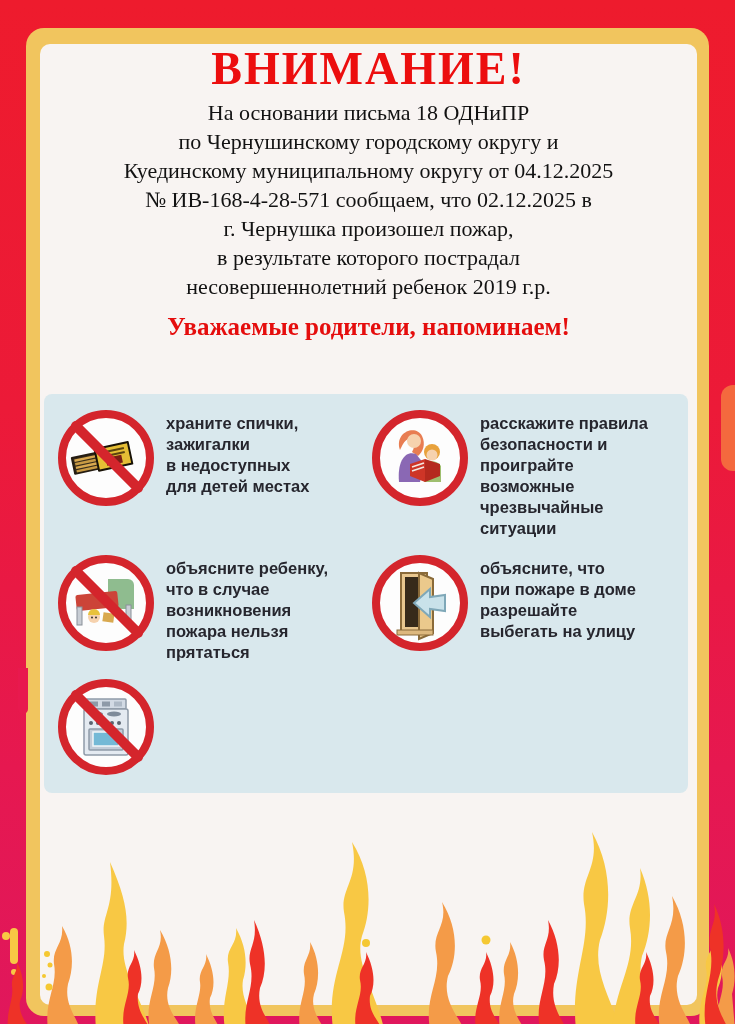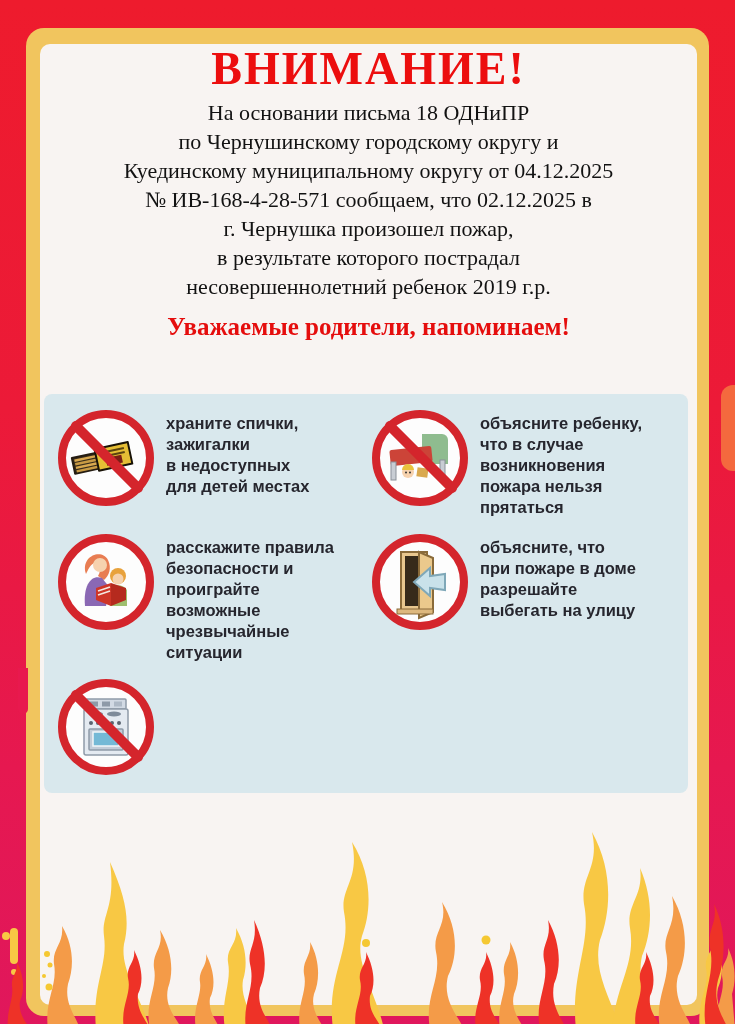--- a/index.html
+++ b/index.html
@@ -93,57 +93,57 @@
         </svg>
         <div class="tip-text">храните спички,
 зажигалки
 в недоступных
 для детей местах</div>
       </div>
 
       <div class="tip">
         <svg class="ticon" viewBox="0 0 100 100">
           <circle cx="50" cy="50" r="44" fill="#FDFDFD" stroke="#D4252C" stroke-width="8"></circle>
+          <path d="M30,42 C24,24 46,16 52,28 C56,36 53,44 48,48 L42,44 C47,36 42,29 38,31 C34,33 32,38 30,42 Z" fill="#E87D52"></path>
+          <circle cx="44" cy="33" r="7" fill="#F6D2AE"></circle>
+          <path d="M29,74 C27,52 36,42 46,46 L54,56 L50,74 Z" fill="#8A68B4"></path>
+          <circle cx="62" cy="44" r="8" fill="#E8A23C"></circle>
+          <circle cx="62" cy="47" r="5.5" fill="#F6D2AE"></circle>
+          <path d="M54,74 L54,56 C58,52 68,52 71,58 L71,74 Z" fill="#9FBF6F"></path>
+          <path d="M40,56 L55,51 L55,74 L40,68 Z" fill="#CE3527"></path>
+          <path d="M70,56 L55,51 L55,74 L70,68 Z" fill="#B52A1E"></path>
+          <path d="M42,59 L54,55 M42,63 L54,59" stroke="#F3E9E2" stroke-width="1.6" fill="none"></path>
+        </svg>
+        <div class="tip-text">расскажите правила
+безопасности и
+проиграйте
+возможные
+чрезвычайные
+ситуации</div>
+      </div>
+
+      <div class="tip">
+        <svg class="ticon" viewBox="0 0 100 100">
+          <circle cx="50" cy="50" r="44" fill="#FDFDFD" stroke="#D4252C" stroke-width="8"></circle>
           <path d="M52,26 h20 a6,6 0 0 1 6,6 v24 h-26 Z" fill="#8FBC8F"></path>
           <rect x="20" y="40" width="42" height="16" rx="2" fill="#CC4438" transform="rotate(-6 41 48)"></rect>
           <rect x="21" y="54" width="5" height="18" fill="#C8CDD4" stroke="#8A9099" stroke-width="1"></rect>
           <rect x="70" y="52" width="5" height="18" fill="#C8CDD4" stroke="#8A9099" stroke-width="1"></rect>
           <circle cx="38" cy="64" r="6" fill="#F6D2AE"></circle>
           <path d="M32,62 a6,6 0 0 1 12,0 Z" fill="#E8C23C"></path>
           <circle cx="36" cy="64.5" r="1" fill="#333"></circle>
             <circle cx="40" cy="64.5" r="1" fill="#333"></circle>
           <rect x="47" y="60" width="11" height="9" fill="#D9A94F" transform="rotate(8 52 64)"></rect>
           <line x1="20" y1="18" x2="82" y2="80" stroke="#D4252C" stroke-width="10" stroke-linecap="round"></line>
         </svg>
         <div class="tip-text">объясните ребенку,
 что в случае
 возникновения
 пожара нельзя
 прятаться</div>
-      </div>
-
-      <div class="tip">
-        <svg class="ticon" viewBox="0 0 100 100">
-          <circle cx="50" cy="50" r="44" fill="#FDFDFD" stroke="#D4252C" stroke-width="8"></circle>
-          <path d="M30,42 C24,24 46,16 52,28 C56,36 53,44 48,48 L42,44 C47,36 42,29 38,31 C34,33 32,38 30,42 Z" fill="#E87D52"></path>
-          <circle cx="44" cy="33" r="7" fill="#F6D2AE"></circle>
-          <path d="M29,74 C27,52 36,42 46,46 L54,56 L50,74 Z" fill="#8A68B4"></path>
-          <circle cx="62" cy="44" r="8" fill="#E8A23C"></circle>
-          <circle cx="62" cy="47" r="5.5" fill="#F6D2AE"></circle>
-          <path d="M54,74 L54,56 C58,52 68,52 71,58 L71,74 Z" fill="#9FBF6F"></path>
-          <path d="M40,56 L55,51 L55,74 L40,68 Z" fill="#CE3527"></path>
-          <path d="M70,56 L55,51 L55,74 L70,68 Z" fill="#B52A1E"></path>
-          <path d="M42,59 L54,55 M42,63 L54,59" stroke="#F3E9E2" stroke-width="1.6" fill="none"></path>
-        </svg>
-        <div class="tip-text">расскажите правила
-безопасности и
-проиграйте
-возможные
-чрезвычайные
-ситуации</div>
       </div>
 
       <div class="tip">
         <svg class="ticon" viewBox="0 0 100 100">
           <circle cx="50" cy="50" r="44" fill="#FDFDFD" stroke="#D4252C" stroke-width="8"></circle>
           <rect x="31" y="20" width="26" height="58" fill="#E8C78F" stroke="#8A6B3A" stroke-width="2"></rect>
           <rect x="35" y="24" width="16" height="50" fill="#362A1A"></rect>
           <polygon points="49,20 63,26 63,80 49,86" fill="#EBC98C" stroke="#8A6B3A" stroke-width="2"></polygon>
           <circle cx="54" cy="53" r="2" fill="#6B4F24"></circle>
           <rect x="27" y="77" width="36" height="5" fill="#DDB87E" stroke="#8A6B3A" stroke-width="1"></rect>

